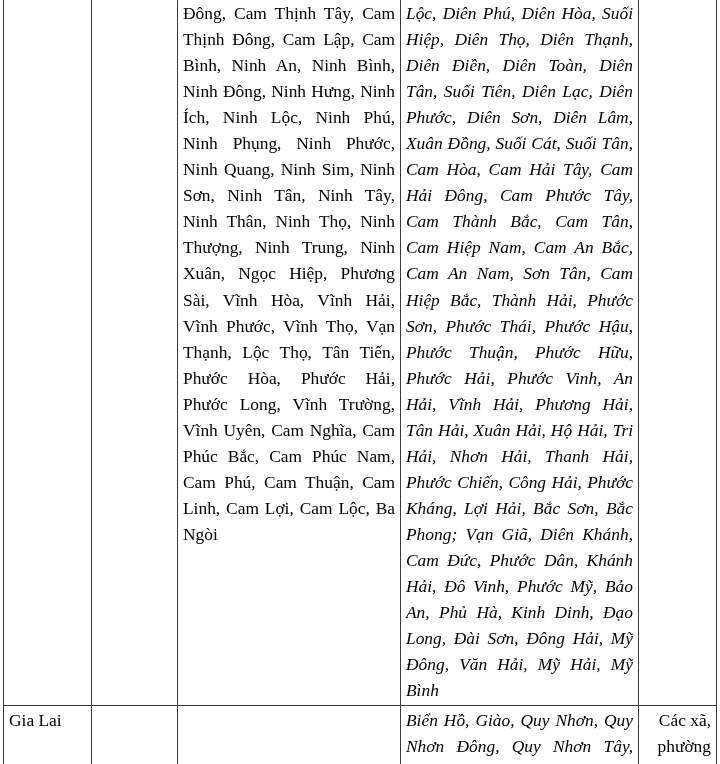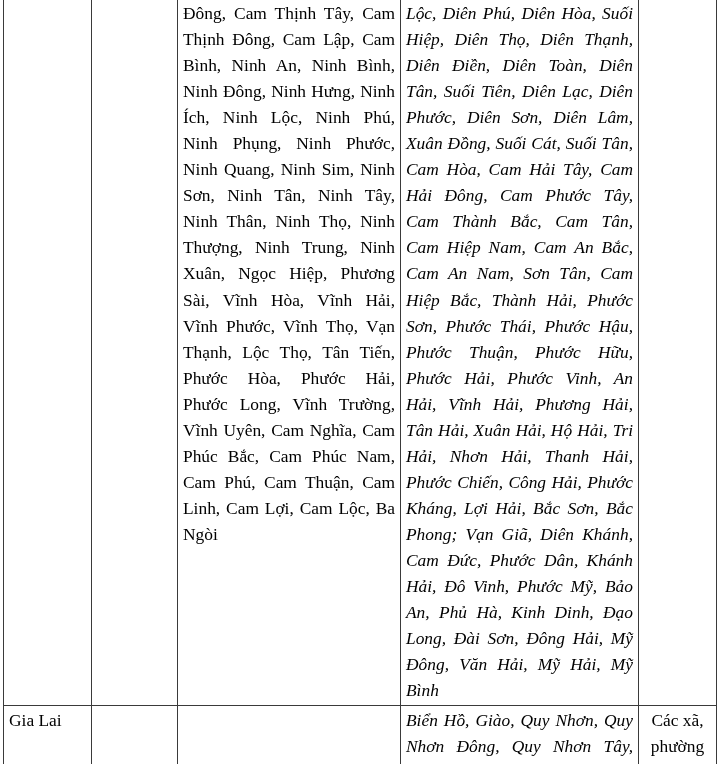--- a/index.html
+++ b/index.html
@@ -73,21 +73,21 @@
 
   
   td.body-cell > .para {
     display: block;
     text-align: justify;
     text-align-last: left;
   }
   td.label-cell > .para,
   td.tail-cell > .para {
     display: block;
-    text-align: center;
+    text-align: right;
     text-align-last: left;
   }
 </style>
 </head>
 <body>
 
 <div class="page">
   <table class="doc-table">
     <colgroup>
       <col class="c1">

